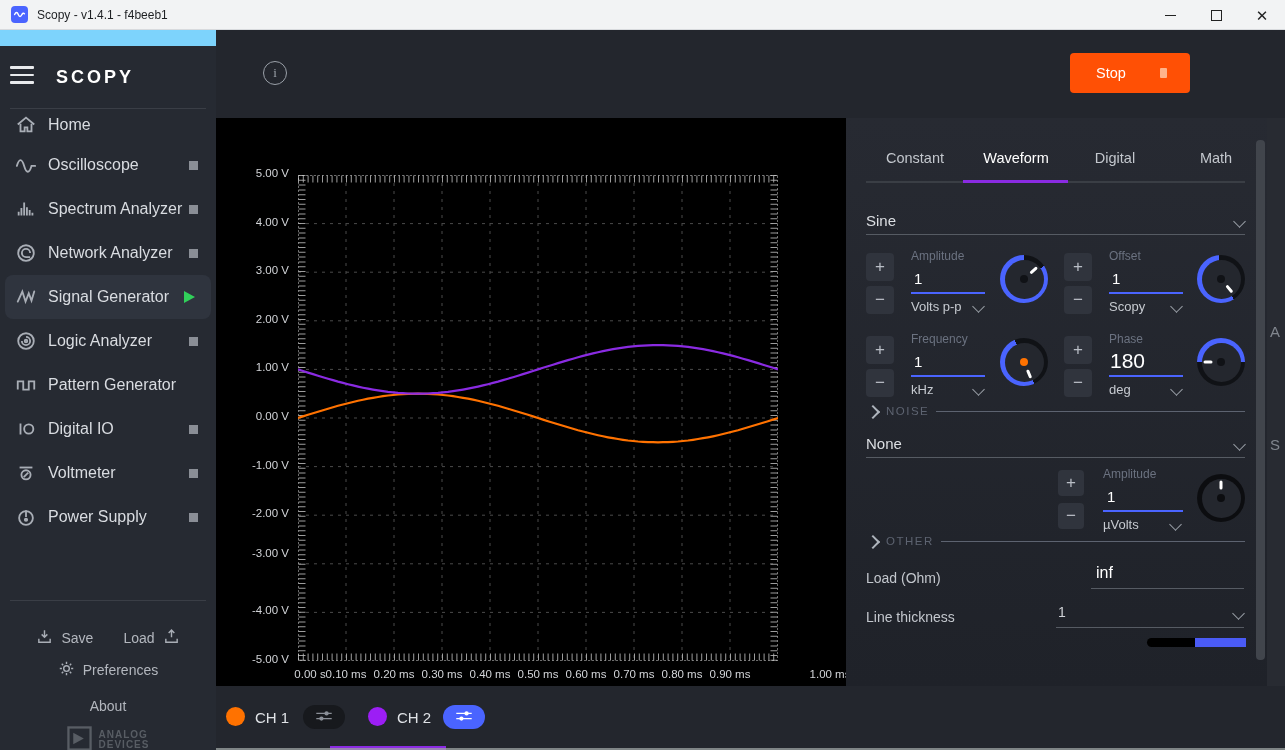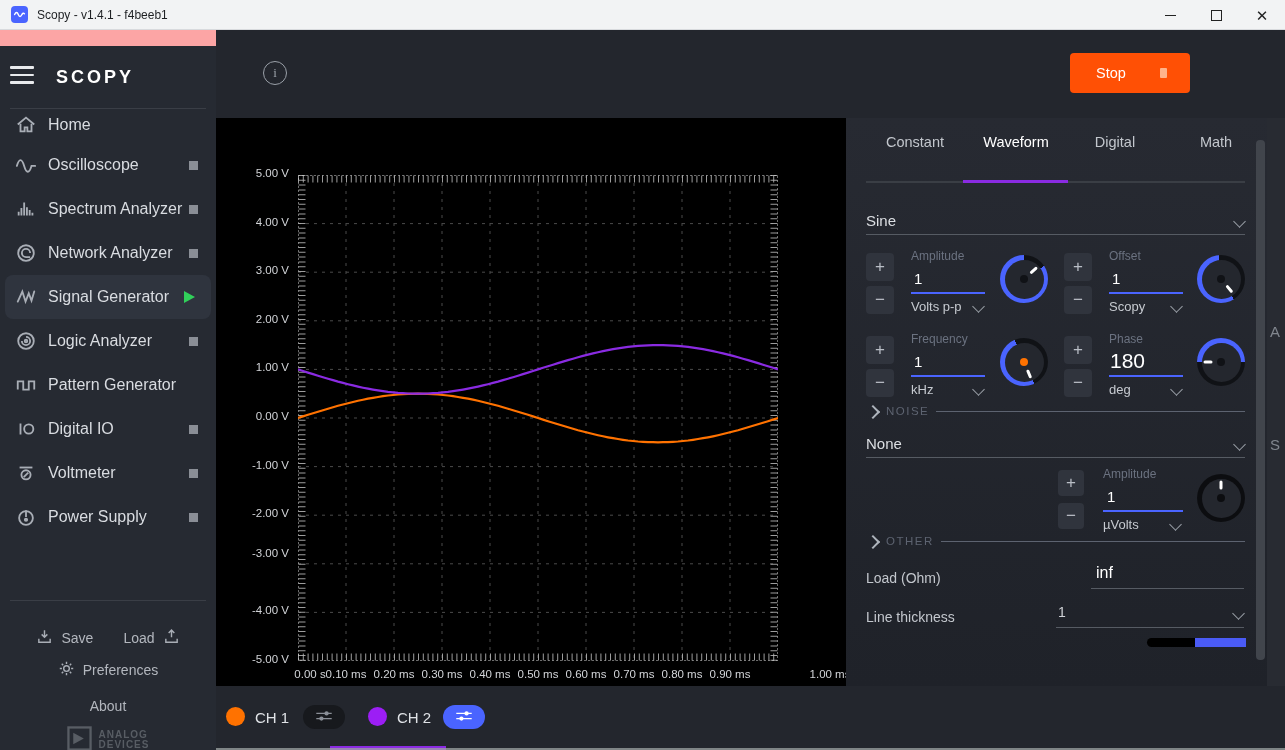--- a/index.html
+++ b/index.html
@@ -1,18 +1,18 @@
 <!DOCTYPE html>
 <html><head>
 <meta charset="utf-8">
 <style>
   html,body{margin:0;padding:0;background:#111;}
   .app{position:relative;width:1285px;height:750px;overflow:hidden;
        font-family:"Liberation Sans","DejaVu Sans",sans-serif;
-       background:#fca5a5;-webkit-font-smoothing:antialiased;}
+       background:#7dd3fc;-webkit-font-smoothing:antialiased;}
   .abs{position:absolute;}
 
   
   .titlebar{position:absolute;left:0;top:0;width:1285px;height:30px;background:#f2f3f4;
             display:flex;align-items:center;border-bottom:1px solid #d8dadd;box-sizing:border-box;}
   .appicon{width:17px;height:17px;margin-left:11px;border-radius:4px;background:#4a64ff;
            display:flex;align-items:center;justify-content:center;}
   .titletext{margin-left:9px;font-size:12px;color:#1d1f22;}
   .winbtns{position:absolute;right:0;top:0;height:30px;display:flex;}
   .winbtn{width:46px;height:30px;display:flex;align-items:center;justify-content:center;color:#222;}
@@ -48,21 +48,21 @@
   .stopled{position:absolute;left:90px;top:15px;width:7px;height:10px;background:#ffb38a;border-radius:1px;}
 
   
   .plot{position:absolute;left:216px;top:118px;width:630px;height:568px;background:#000;}
   .ytick{position:absolute;left:0;width:73px;text-align:right;font-size:11.5px;color:#d2d4d8;}
   .xtick{position:absolute;top:550px;transform:translateX(-50%);font-size:11.5px;color:#d2d4d8;white-space:nowrap;}
   .wavebox{position:absolute;left:82px;top:57px;width:480px;height:486px;}
 
   
   .panel{position:absolute;left:846px;top:118px;width:439px;height:568px;background:linear-gradient(#272a32,#1f2229);}
-  .tab{position:absolute;top:16px;transform:translateX(-50%);font-size:14.5px;color:#c3c7cd;}
+  .tab{position:absolute;top:32px;transform:translateX(-50%);font-size:14.5px;color:#c3c7cd;}
   .tab.active{color:#fff;}
   .tabline{position:absolute;left:20px;top:63px;width:379px;height:2px;background:#3a3e45;}
   .tabul{position:absolute;left:117px;top:62px;width:105px;height:3px;}
   .ddtext{font-size:15px;color:#dcdfe3;}
   .thinline{position:absolute;height:0;border-top:1px solid #565b63;}
   .chev{width:8px;height:8px;border-right:1.7px solid #9aa0a8;border-bottom:1.7px solid #9aa0a8;transform:rotate(45deg);display:inline-block;}
   .expand{width:8px;height:8px;border-right:2.2px solid #aeb4bc;border-bottom:2.2px solid #aeb4bc;transform:rotate(-45deg);display:inline-block;}
   .pmbtn{position:absolute;width:28px;height:28px;background:#30343d;border-radius:4px;color:#b9bec6;
          font-size:17px;display:flex;align-items:center;justify-content:center;}
   .ctl-label{position:absolute;font-size:12px;color:#6b7280;}

